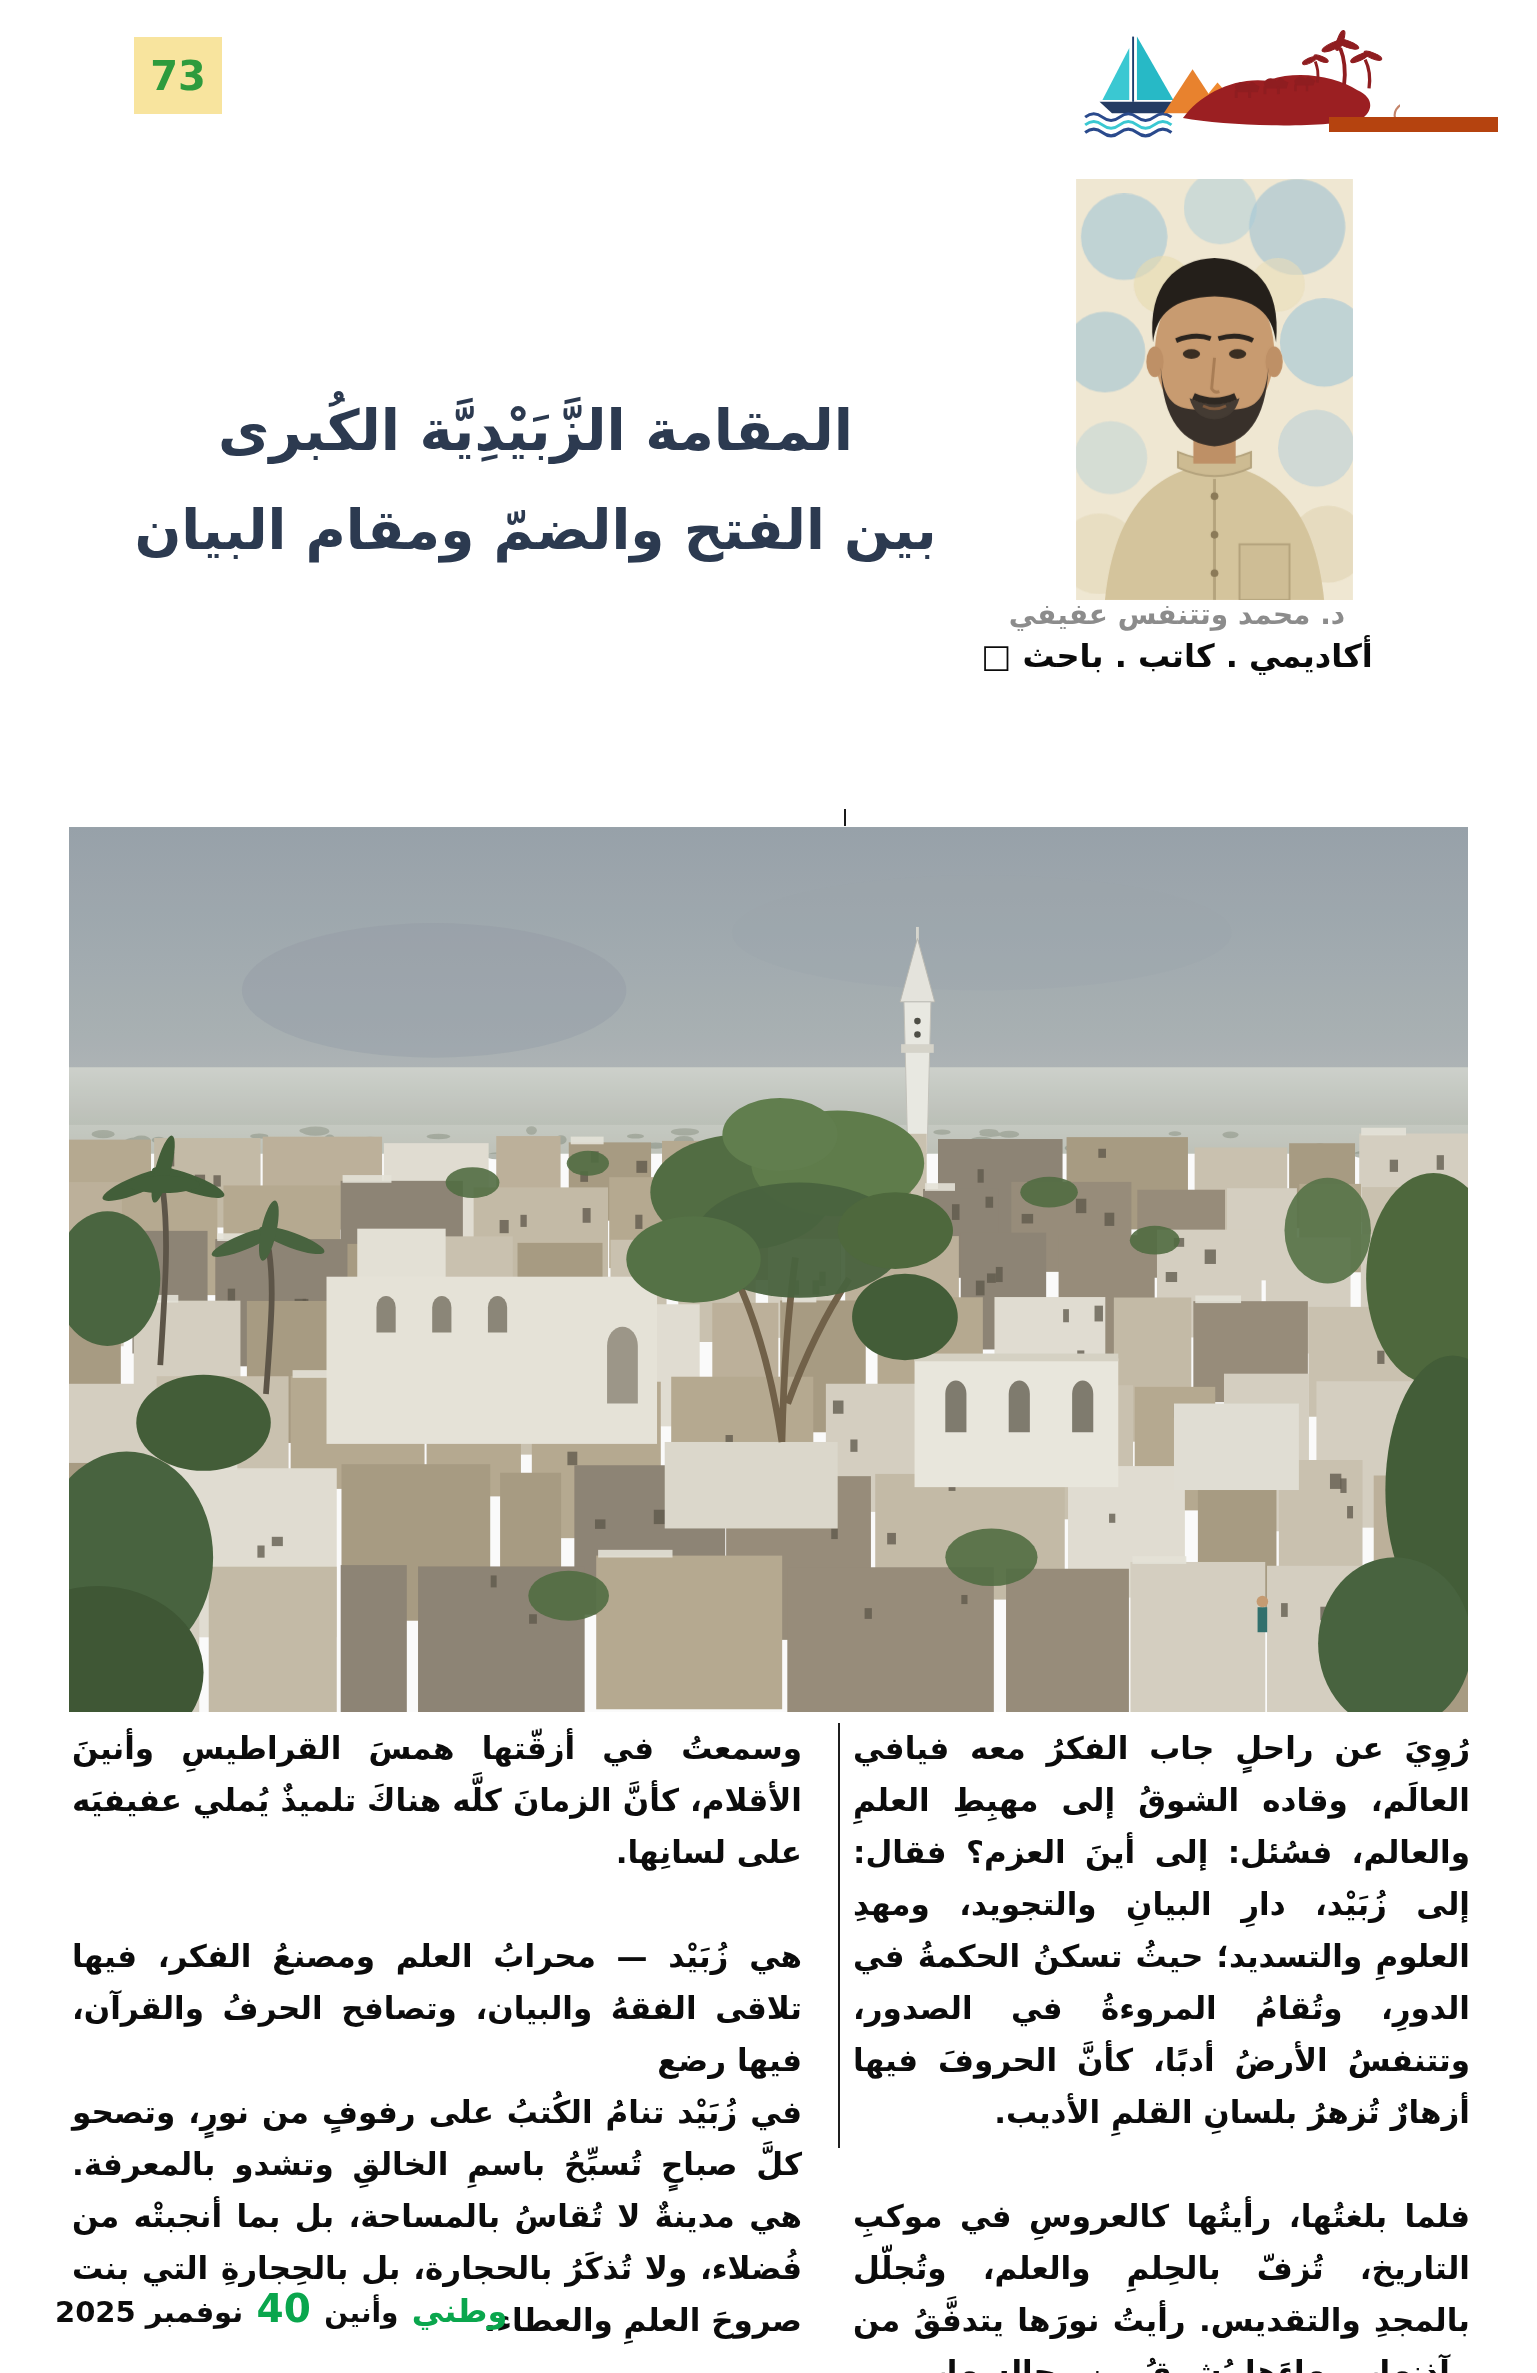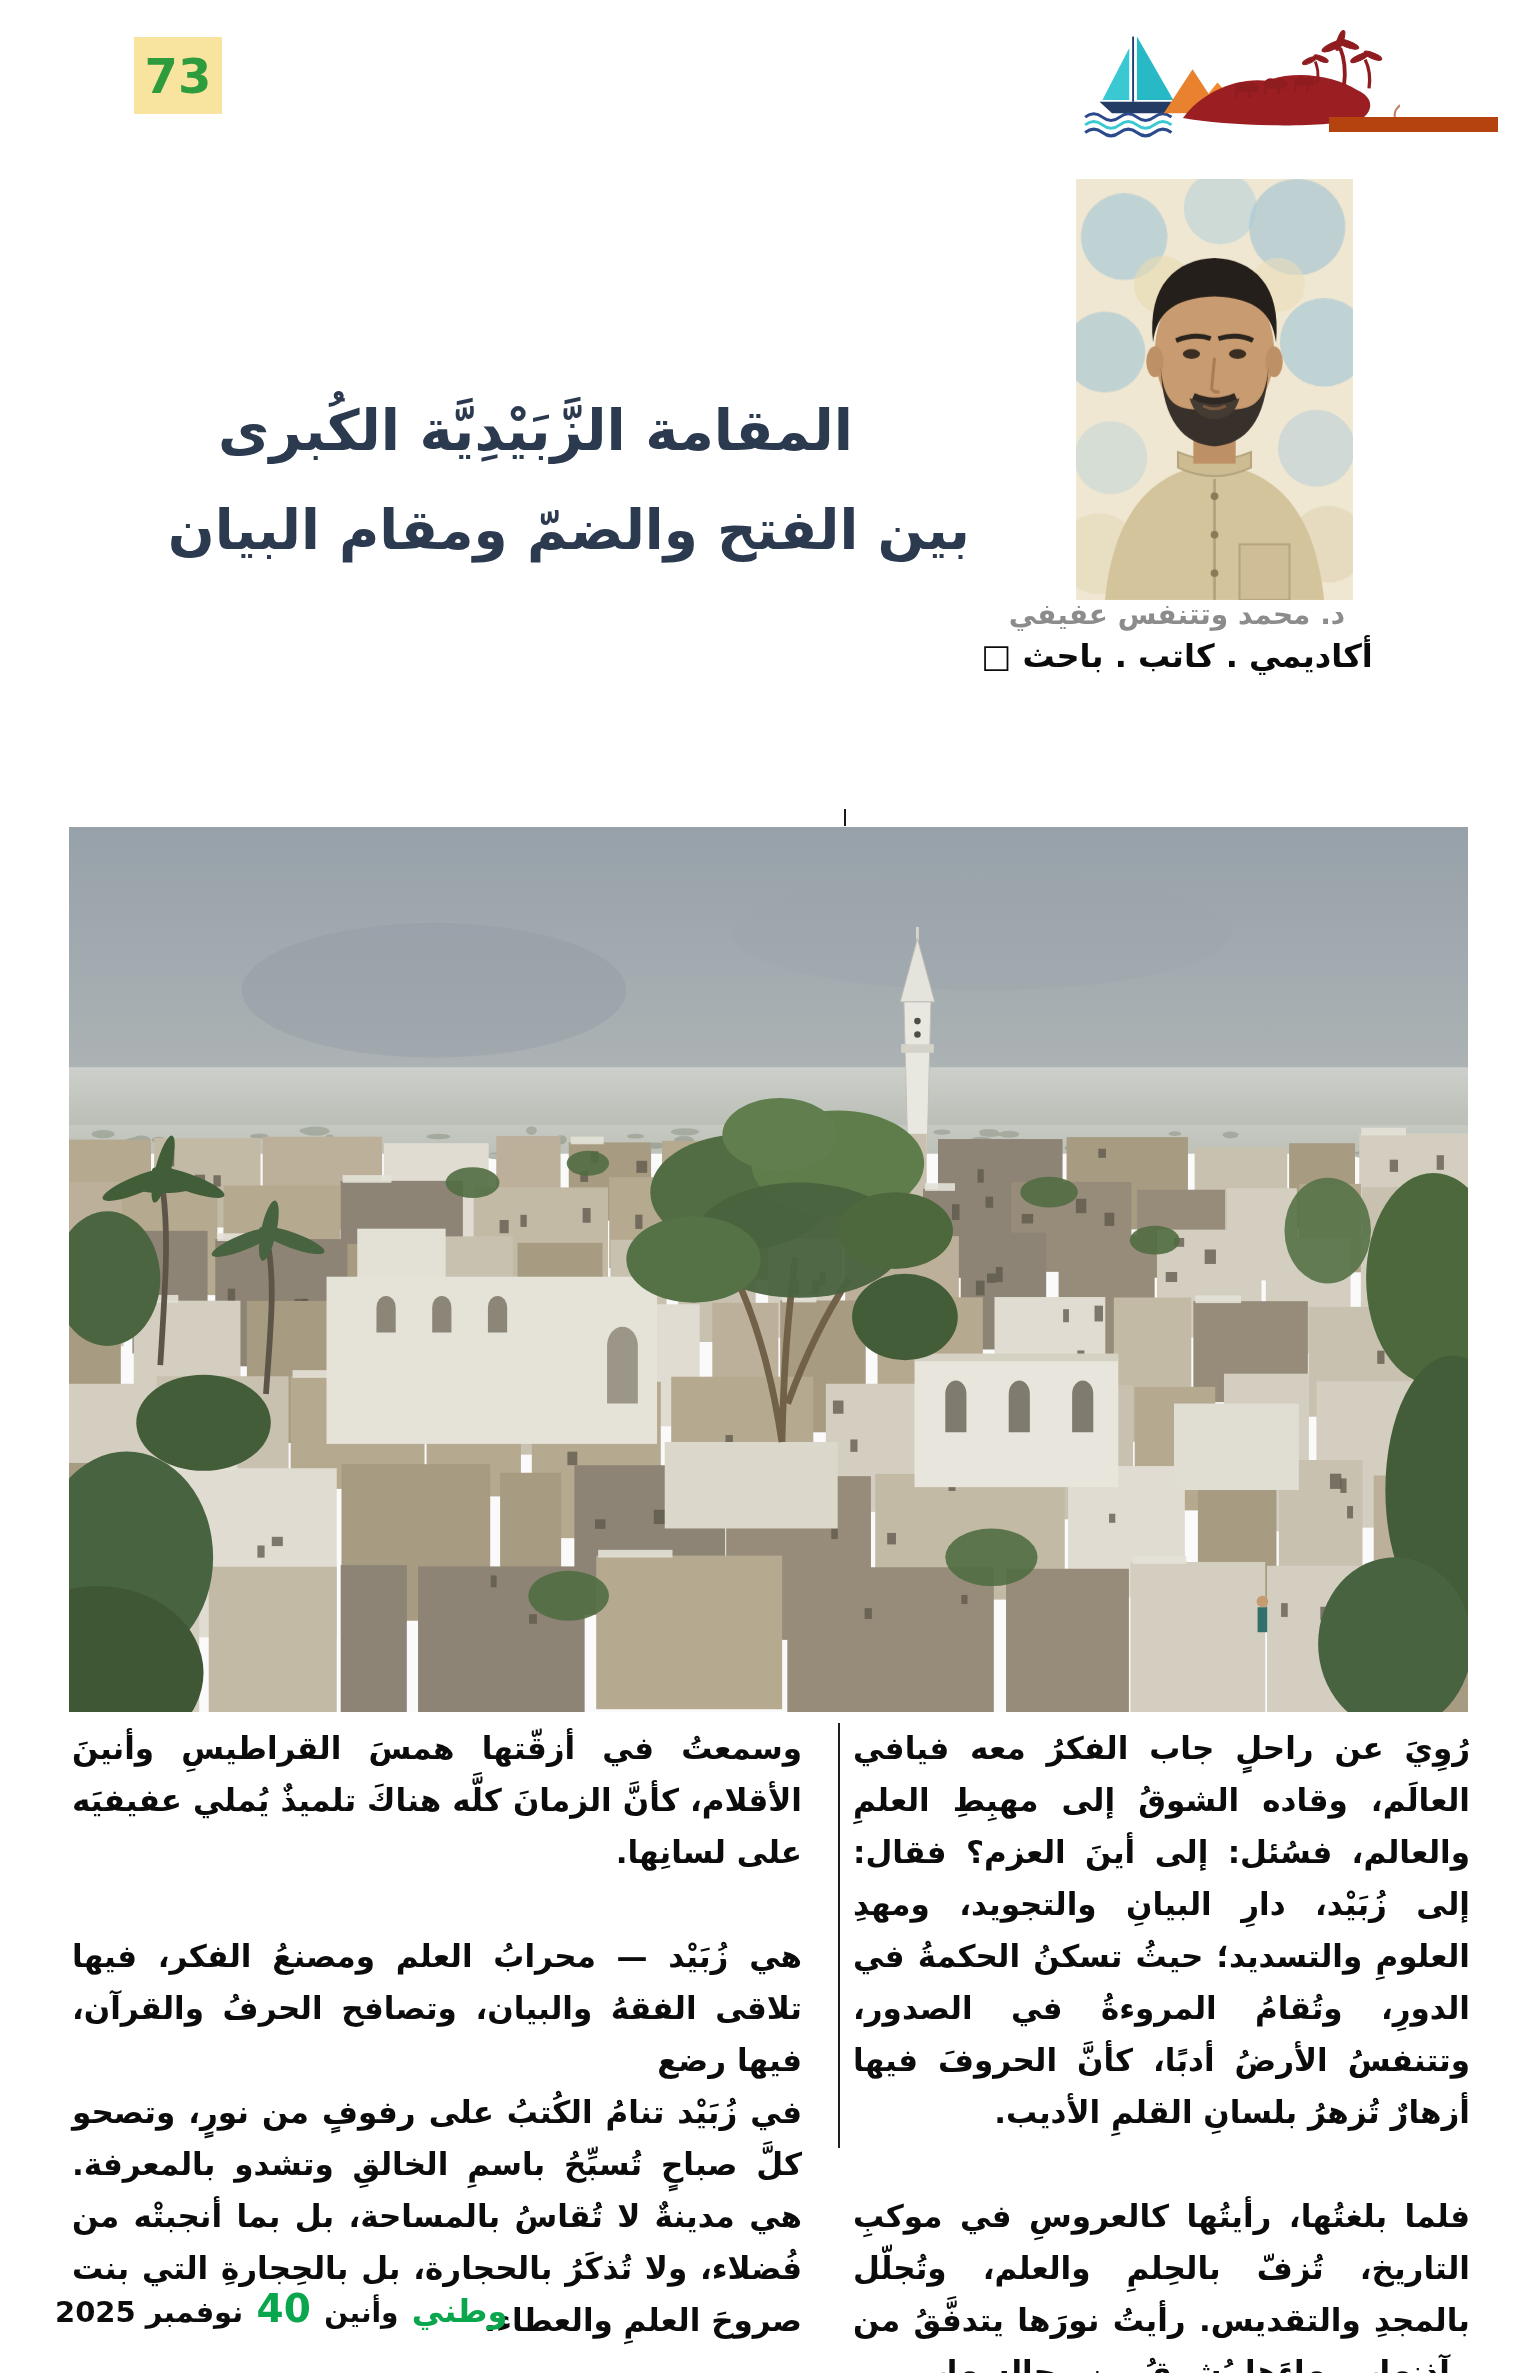--- a/index.html
+++ b/index.html
@@ -3,33 +3,33 @@
 <meta charset="utf-8">
 <style>
   html,body{margin:0;padding:0;}
   body{width:1537px;height:2374px;position:relative;background:#ffffff;
        font-family:"DejaVu Sans",sans-serif;overflow:hidden;}
   .abs{position:absolute;}
 
   
   .badge{left:134px;top:37px;width:88px;height:77px;background:var(--badge_bg,#F8E49E);
          display:flex;align-items:center;justify-content:center;
-         font-size:48px;font-weight:bold;color:var(--page_green,#2E9B3D);}
+         font-size:40px;font-weight:bold;color:var(--page_green,#2E9B3D);}
 
   
   .logo{left:941px;top:27px;width:459px;height:117px;}
   .accent-bar{left:1329px;top:117px;width:169px;height:15.4px;background:var(--accent_red,#B5430F);}
 
   
   .portrait{left:1076px;top:179px;width:277px;height:421px;}
 
   
   .title-block{left:101px;top:403px;width:869px;text-align:center;direction:rtl;}
   .title-line1{font-size:56px;font-weight:bold;color:var(--title_navy,#2C3A50);line-height:1.0;margin:0 0 44px 0;}
-  .title-line2{font-size:55px;font-weight:bold;color:var(--title_navy,#2C3A50);line-height:1.0;margin:0;text-align:right;}
+  .title-line2{font-size:55px;font-weight:bold;color:var(--title_navy,#2C3A50);line-height:1.0;margin:0;}
 
   
   .author-block{left:961px;top:598px;width:432px;text-align:center;direction:rtl;}
   .author-name{font-size:28px;font-weight:bold;color:var(--author_gray,#8C8C8C);margin:0 0 5.8px 0;}
   .author-role{font-size:32px;font-weight:bold;color:#0b0b0b;margin:0 0 11.5px 0;}
   .author-res{font-size:32px;font-weight:bold;color:#0b0b0b;margin:0;}
 
   .caption-tick{left:844px;top:809px;width:1.9px;height:17.3px;background:#1a1a1a;}
 
   

